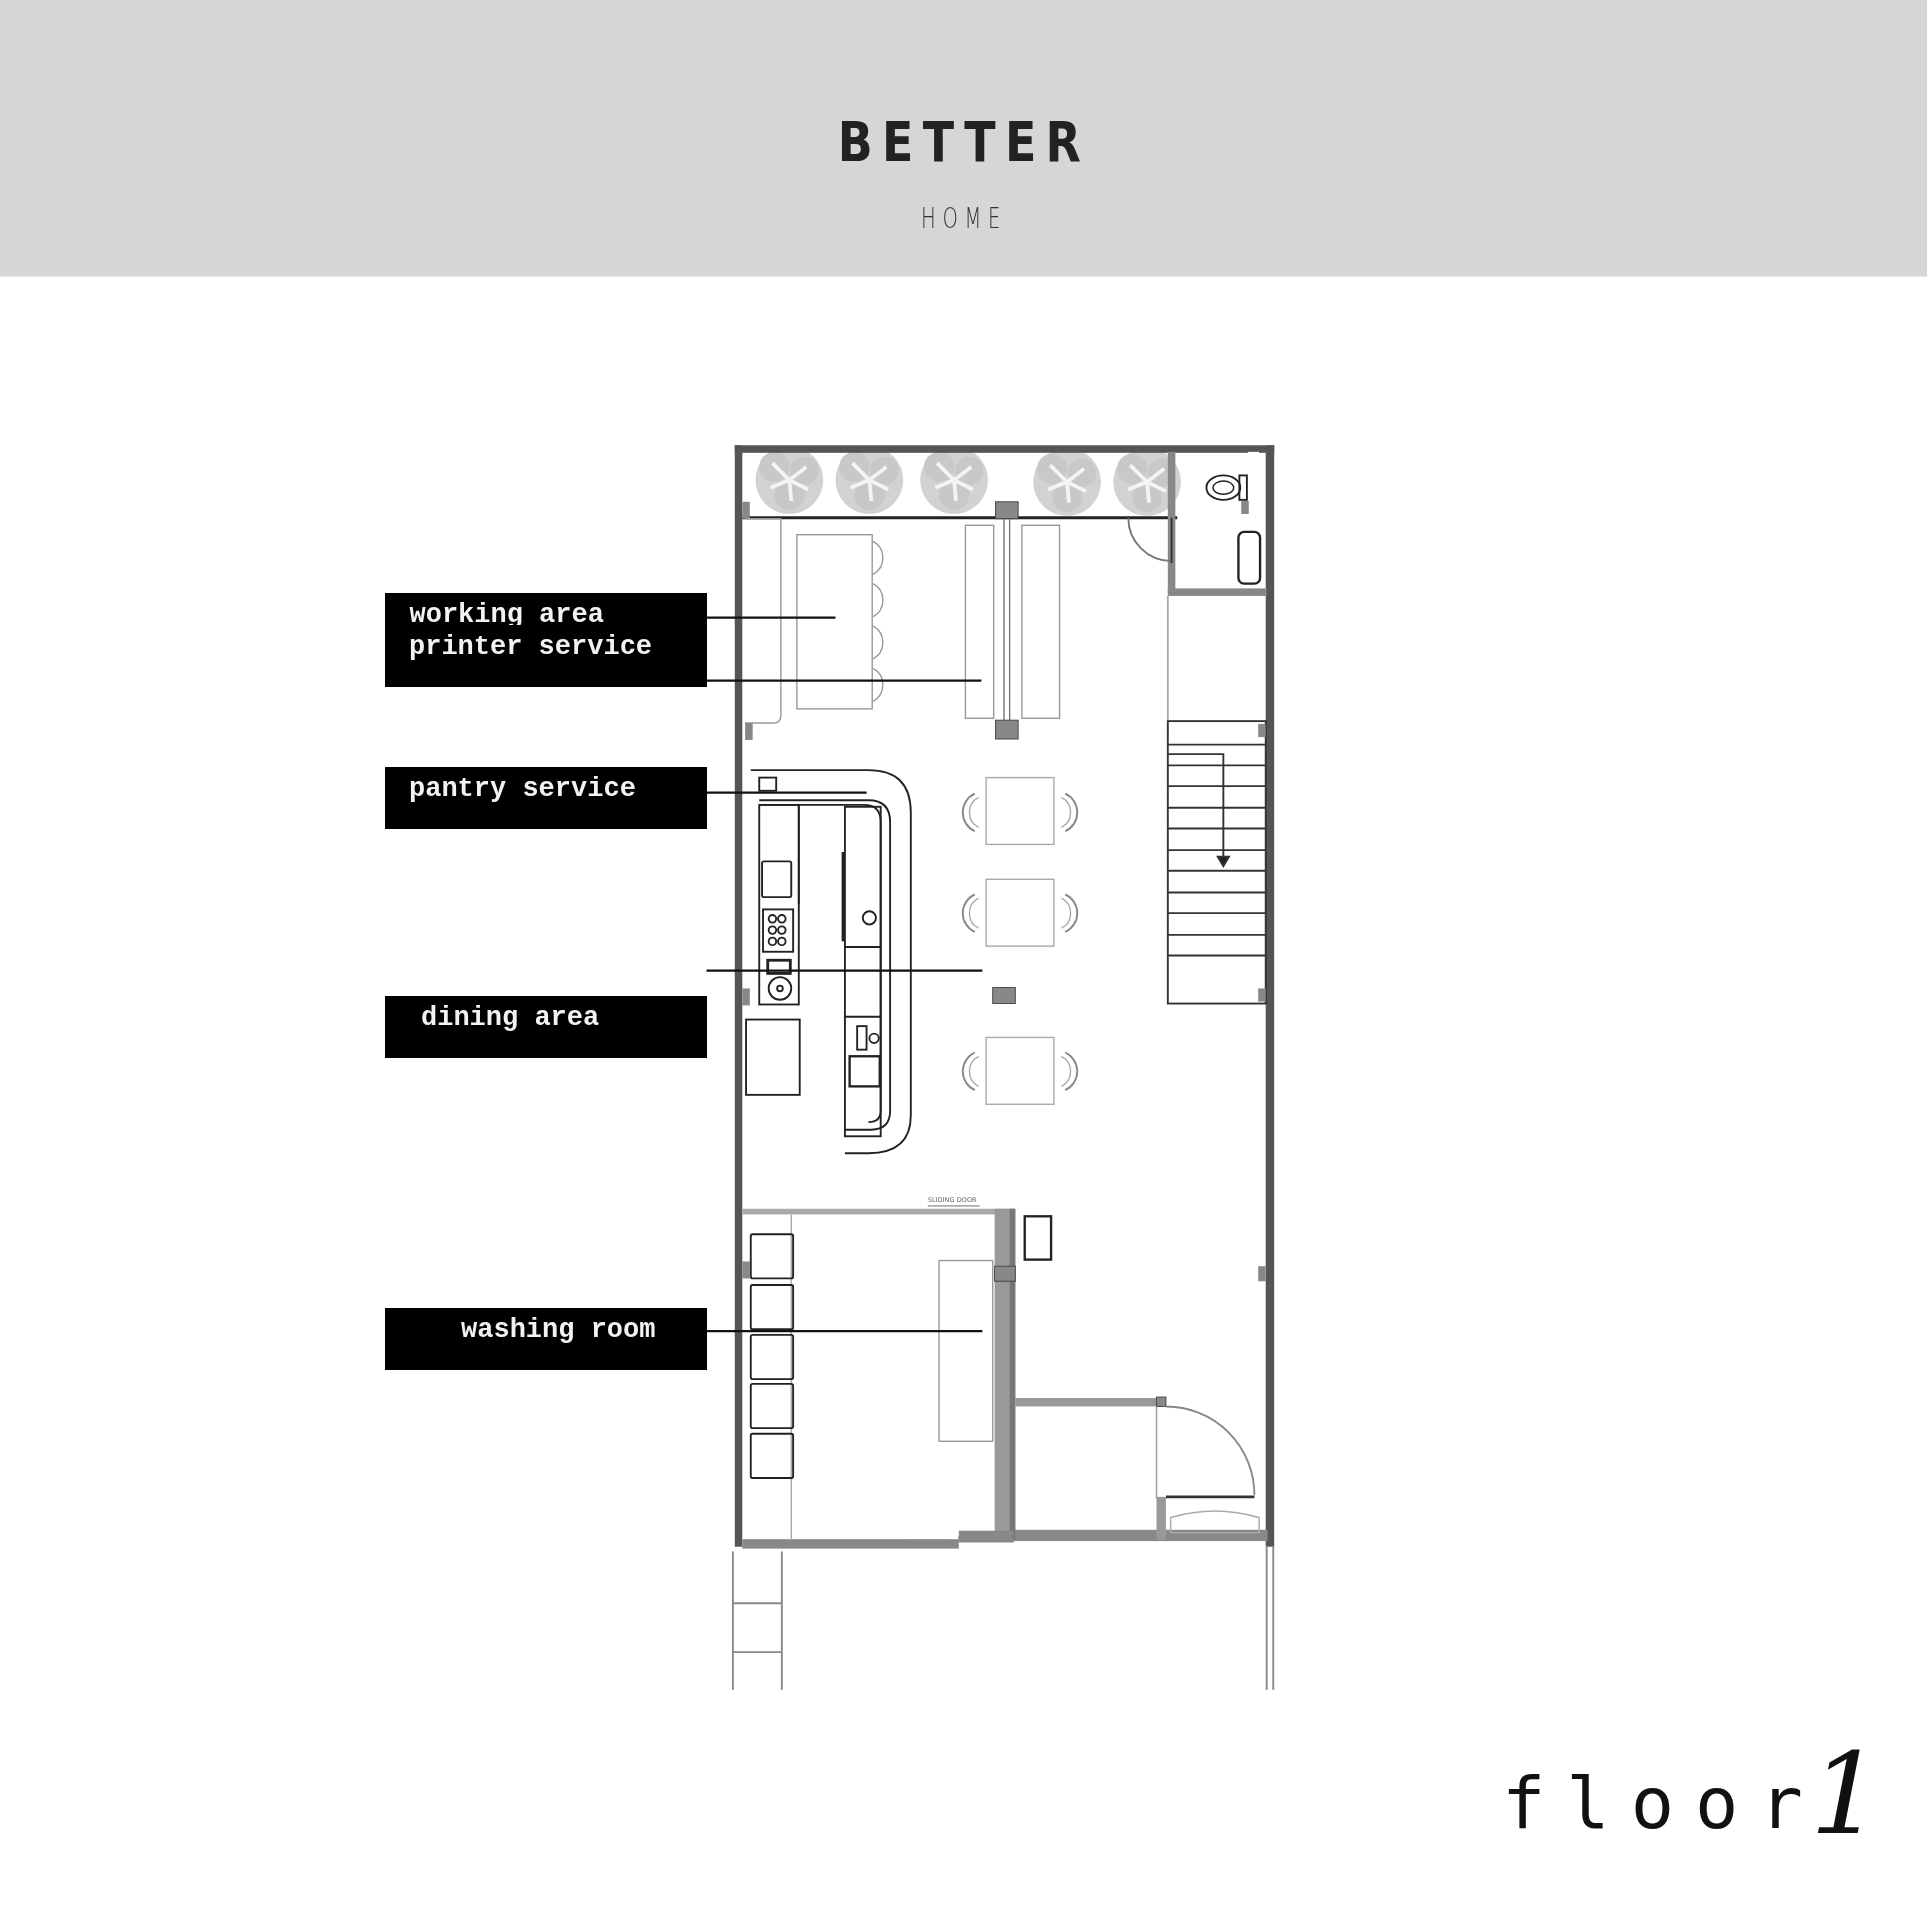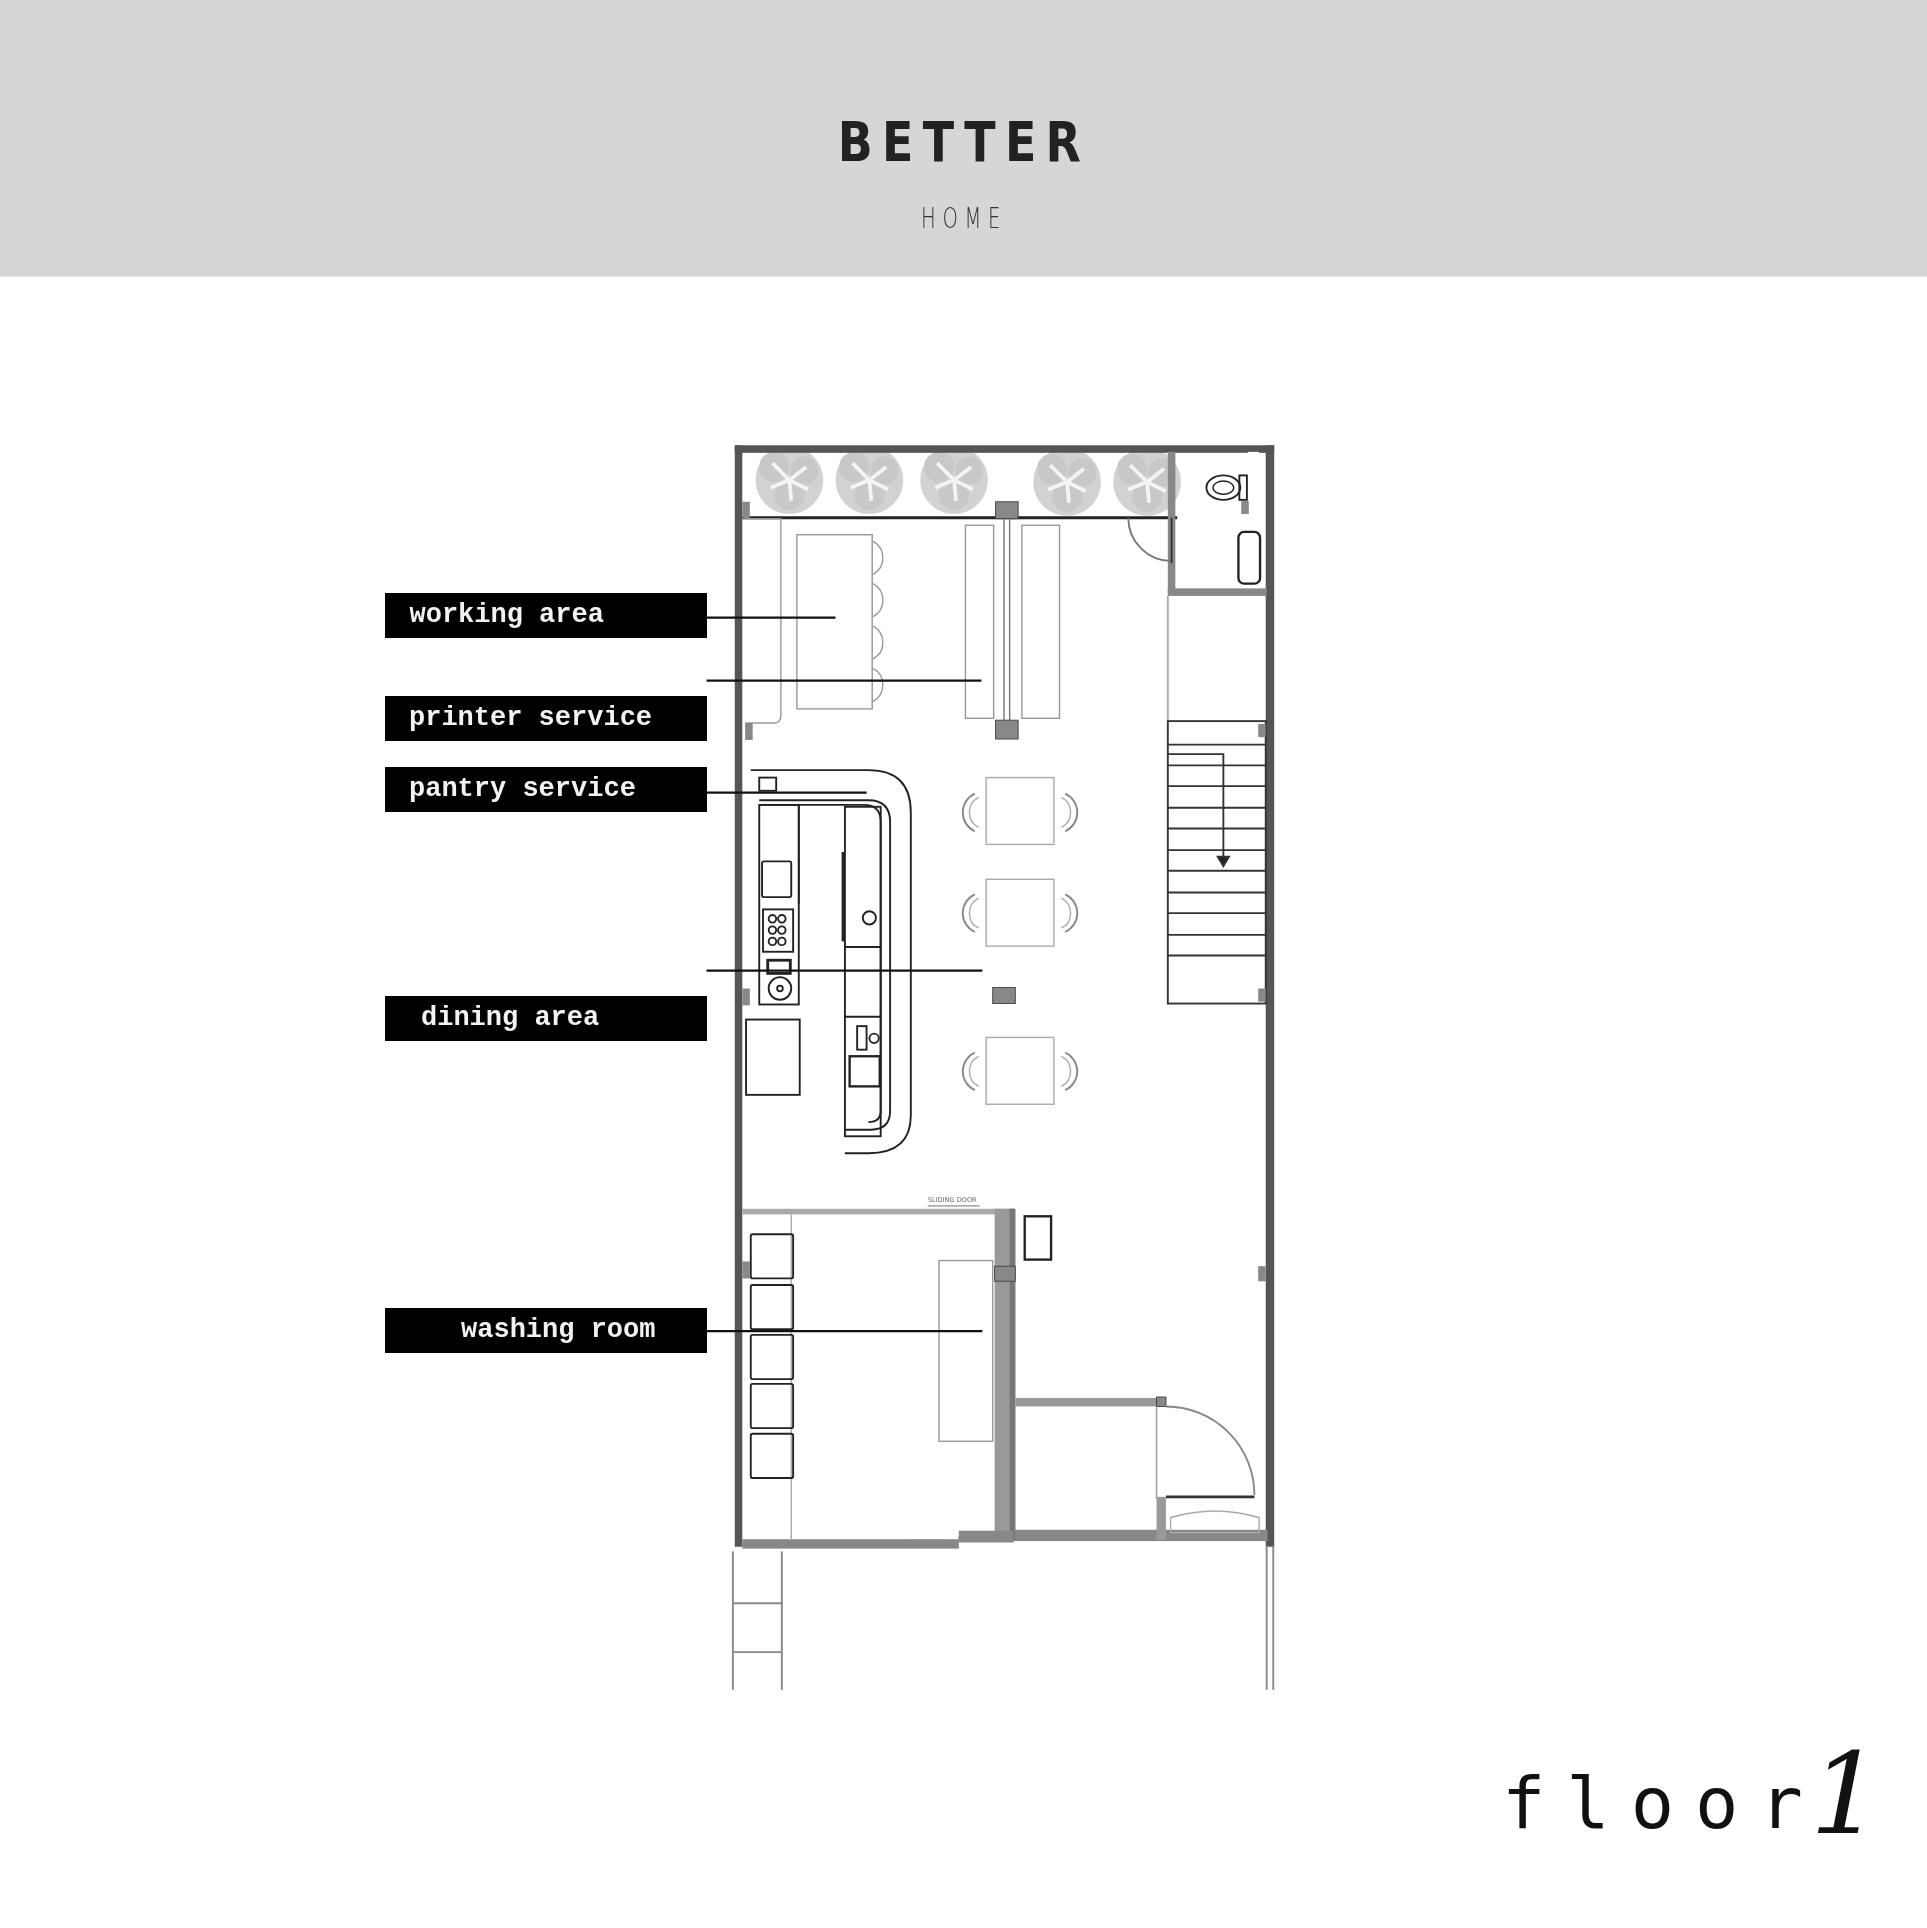--- a/index.html
+++ b/index.html
@@ -2,21 +2,21 @@
 <html style="font-size:15px"><head>
 <meta charset="utf-8">
 <style>
   html, body { margin:0; padding:0; background:#ffffff; }
   body { width:1928px; height:1928px; position:relative; overflow:hidden; font-family:"DejaVu Sans", sans-serif; }
   .header { position:absolute; left:0; top:0; width:1928px; height:276px; background:#d6d6d6; border-bottom:1.9px solid #e8e8e8; }
   .brand-top { position:absolute; left:0; width:1928px; top:62px; text-align:center; font-family:"Liberation Mono", "DejaVu Sans Mono", monospace; font-weight:bold; font-size:36px; letter-spacing:13px; color:#222; }
   .brand-main { position:absolute; left:0; width:1928px; top:109px; text-align:center; font-family:"DejaVu Sans", sans-serif; font-weight:bold; font-size:56px; letter-spacing:11.3px; color:#222; transform:scaleX(0.82); }
   .brand-sub { position:absolute; left:0; width:1928px; top:202px; text-align:center; font-family:"DejaVu Sans", sans-serif; font-size:28px; letter-spacing:9.4px; color:#333; transform:scaleX(0.7); font-weight:300; }
   .plan { position:absolute; left:0; top:0; width:1928px; height:1928px; }
-  .label { position:absolute; left:385px; width:322px; height:45px; background:#000; color:#f2f2f2; font-family:"Liberation Mono", "DejaVu Sans Mono", monospace; font-weight:bold; font-size:27px; line-height:45px; padding-left:24.5px; box-sizing:border-box; white-space:nowrap; }
+  .label { position:absolute; left:385px; width:322px; height:62px; background:#000; color:#f2f2f2; font-family:"Liberation Mono", "DejaVu Sans Mono", monospace; font-weight:bold; font-size:27px; line-height:45px; padding-left:24.5px; box-sizing:border-box; white-space:nowrap; }
   .floor-word { position:absolute; left:1502px; top:1761px; font-family:"DejaVu Sans Mono", monospace; font-size:72px; letter-spacing:21px; color:#111; font-weight:300; }
   .floor-num { position:absolute; left:1810px; top:1728px; font-family:"DejaVu Serif", serif; font-style:italic; font-size:113px; color:#111; }
 </style>
 </head>
 <body>
 
 <div class="header">
   <div class="brand-main">BETTER</div>
   <div class="brand-sub">HOME</div>
 </div>
@@ -197,20 +197,20 @@
   <g stroke="#111" stroke-width="2.5">
     <line x1="750" y1="656" x2="887" y2="656"></line>
     <line x1="750" y1="723" x2="1042" y2="723"></line>
     <line x1="750" y1="842" x2="920" y2="842"></line>
     <line x1="750" y1="1031" x2="1043" y2="1031"></line>
     <line x1="750" y1="1414" x2="1043" y2="1414"></line>
   </g>
 </svg>
 
 <div class="label" style="top:593px;">working area</div>
-<div class="label" style="top:696px;padding-left:24px;">printer service</div>
+<div class="label" style="top:625px;padding-left:24px;">printer service</div>
 <div class="label" style="top:767px;padding-left:24px;">pantry service</div>
 <div class="label" style="top:996px;padding-left:36px;">dining area</div>
 <div class="label" style="top:1308px;text-align:center;">washing room</div>
 
 <div class="floor-word">floor</div>
 <div class="floor-num">1</div>
 
 
 </body></html>

